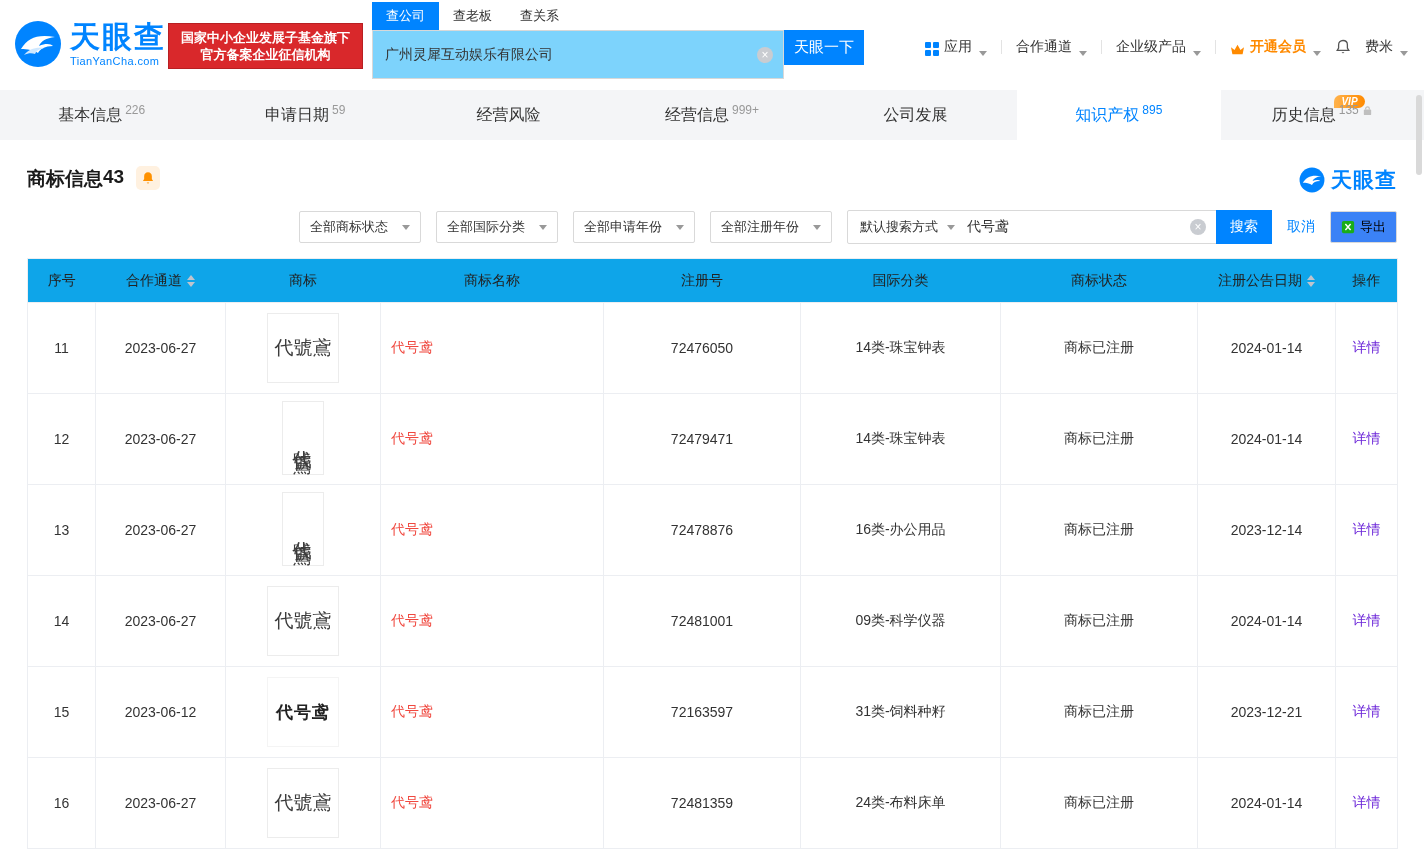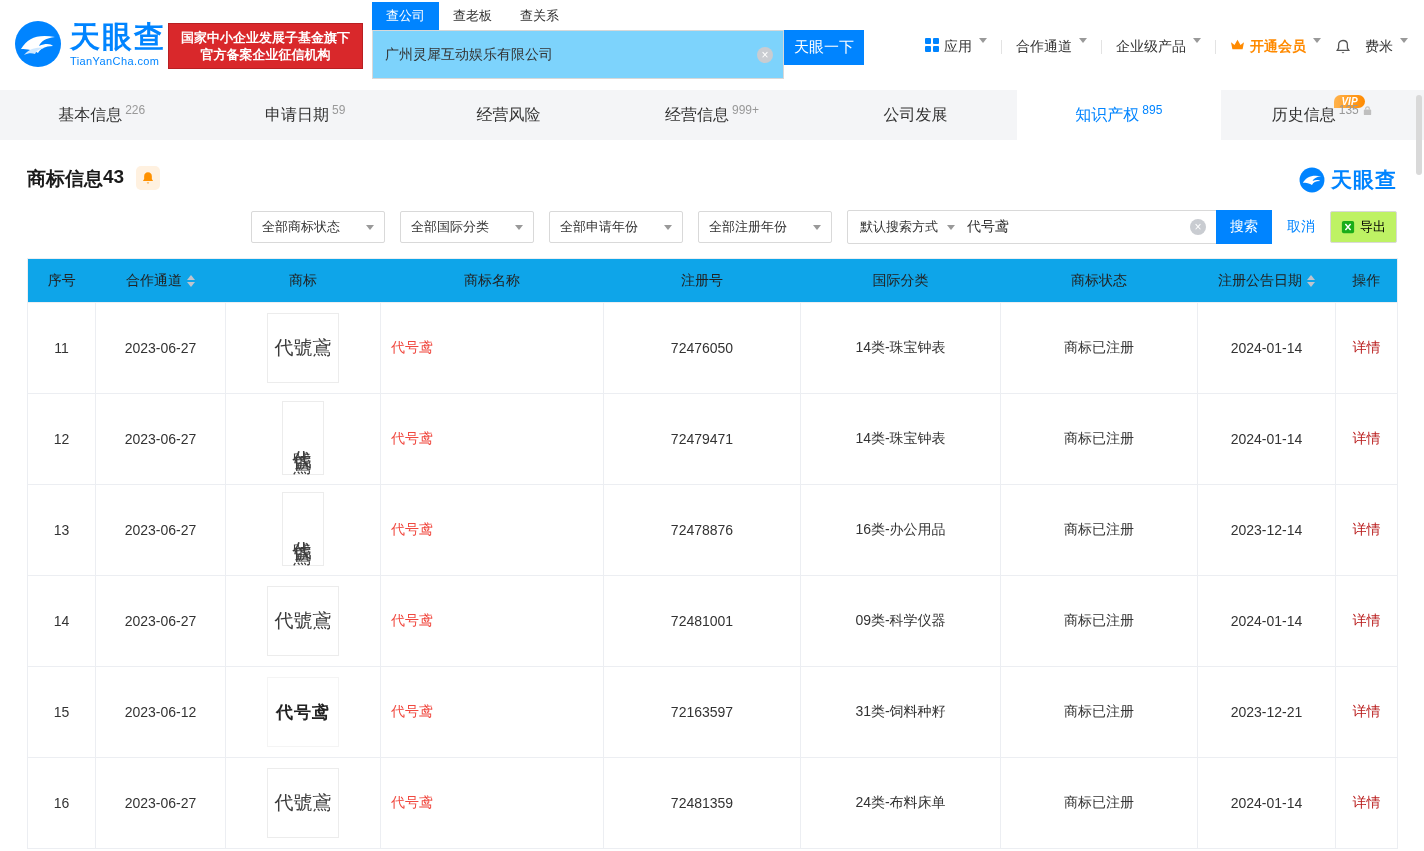--- a/index.html
+++ b/index.html
@@ -22,21 +22,21 @@
   .search-tab.active { background:#0084ff; color:#fff; }
   .search-row { display:flex; }
   .search-input { width:412px; height:49px; border:1px solid #d8d8d8; position:relative;
     display:flex; align-items:center; padding:0 32px 0 12px; background:#7dd3fc; }
   .search-input input { border:none; outline:none; font-size:14px; width:100%; color:#333; background:transparent; font-family:inherit; }
   .clear-btn { position:absolute; right:10px; width:16px; height:16px; border-radius:50%;
     background:#c9ccd1; color:#fff; font-size:12px; line-height:16px; text-align:center; cursor:pointer; }
   .search-btn { width:80px; height:35px; background:#0084ff; color:#fff; font-size:15px;
     border:none; cursor:pointer; font-family:inherit; }
   .user-nav { position:absolute; right:16px; top:38px; display:flex; align-items:center; gap:14px; font-size:14px; }
-  .nav-item { display:flex; align-items:flex-start; gap:5px; cursor:pointer; white-space:nowrap; }
+  .nav-item { display:flex; align-items:flex-end; gap:5px; cursor:pointer; white-space:nowrap; }
   .nav-item.highlight { color:#ff8a00; font-weight:700; }
   .nav-sep { width:1px; height:14px; background:#e3e3e3; }
   .caret { width:0; height:0; border-left:4px solid transparent; border-right:4px solid transparent;
     border-top:5px solid #999; margin-left:2px; }
 
   
   .page-tabs { display:flex; height:50px; background:#f4f5f7; border-bottom:1px solid:#ececec; }
   .tab { flex:1; display:flex; align-items:center; justify-content:center; font-size:16px;
     color:#333; cursor:pointer; position:relative; }
   .tab .count { font-size:12px; color:#999; margin-left:3px; position:relative; top:-5px; }
@@ -53,43 +53,43 @@
   .section-title, .section-count { font-size:19px; font-weight:700; color:#1a1a1a; }
   .bell-btn { margin-left:12px; width:24px; height:24px; border-radius:5px; background:#fff1e0;
     display:flex; align-items:center; justify-content:center; cursor:pointer; }
   .mini-logo { margin-left:auto; display:flex; align-items:center; gap:6px; }
   .mini-logo svg { width:26px; height:26px; }
   .mini-logo span { font-size:21px; font-weight:700; color:#0084ff; letter-spacing:1px; }
 
   
   .filter-row { display:flex; justify-content:flex-end; align-items:center; margin-top:16px; gap:15px; }
   .dropdown { height:32px; border:1px solid #d9d9d9; border-radius:2px; display:flex;
-    align-items:center; padding:0 10px; font-size:13px; gap:24px; background:#fff; cursor:pointer; }
+    align-items:center; padding:0 10px; font-size:13px; gap:12px; background:#fff; cursor:pointer; }
   .search-group { height:34px; border:1px solid #d9d9d9; border-radius:2px; display:flex;
     align-items:center; width:425px; background:#fff; position:relative; }
   .search-mode { display:flex; align-items:center; gap:7px; padding:0 12px; font-size:13px;
     cursor:pointer; white-space:nowrap; }
   .search-group input { flex:1; border:none; outline:none; font-size:14px; color:#333; min-width:0; font-family:inherit; }
   .clear-btn2 { width:16px; height:16px; border-radius:50%; background:#c9ccd1; color:#fff;
     font-size:12px; line-height:16px; text-align:center; cursor:pointer; margin-right:10px; flex:none; }
   .blue-btn { height:34px; width:56px; background:#0084ff; color:#fff; font-size:14px;
     border:none; cursor:pointer; margin:-1px -1px -1px 0; font-family:inherit; flex:none; }
   .cancel-link { color:#0084ff; font-size:14px; cursor:pointer; }
   .export-btn { height:32px; border:1px solid #d9d9d9; border-radius:2px; display:flex;
-    align-items:center; gap:5px; padding:0 10px; font-size:13px; background:#bef264; cursor:pointer; }
+    align-items:center; gap:5px; padding:0 10px; font-size:13px; background:#3b82f6; cursor:pointer; }
 
   
   table { width:100%; border-collapse:collapse; margin-top:14px; table-layout:fixed;
     border:1px solid #eceef2; }
   thead th { background:#0ea5e9; height:44px; font-size:14px; font-weight:400; color:#222;
     text-align:center; }
   tbody td { border:1px solid #eceef2; height:91px; text-align:center; font-size:14px;
     color:#333; background:#fff; }
   td.name-cell { text-align:left; padding-left:10px; color:#f0483f; }
-  a.detail { color:#b91c1c; cursor:pointer; text-decoration:none; }
+  a.detail { color:#6d28d9; cursor:pointer; text-decoration:none; }
   .tm-box { display:inline-flex; align-items:center; justify-content:center; width:72px; height:70px;
     border:1px solid #ececec; font-family:"DejaVu Serif","Liberation Serif",serif; font-size:19px;
     color:#3c3c3c; background:#fff; }
   .tm-box.vertical { width:42px; height:74px; writing-mode:vertical-rl; letter-spacing:2px; }
   .tm-box.plain { font-family:"Liberation Sans",sans-serif; font-weight:700; font-size:17px;
     color:#222; letter-spacing:1px; border-color:#f4f4f4; }
   .sort { display:inline-flex; flex-direction:column; margin-left:5px; vertical-align:middle; }
   .sort i { width:0; height:0; border-left:4px solid transparent; border-right:4px solid transparent; display:block; }
   .sort .up { border-bottom:5px solid #c0c4cc; margin-bottom:2px; }
   .sort .down { border-top:5px solid #c0c4cc; }

